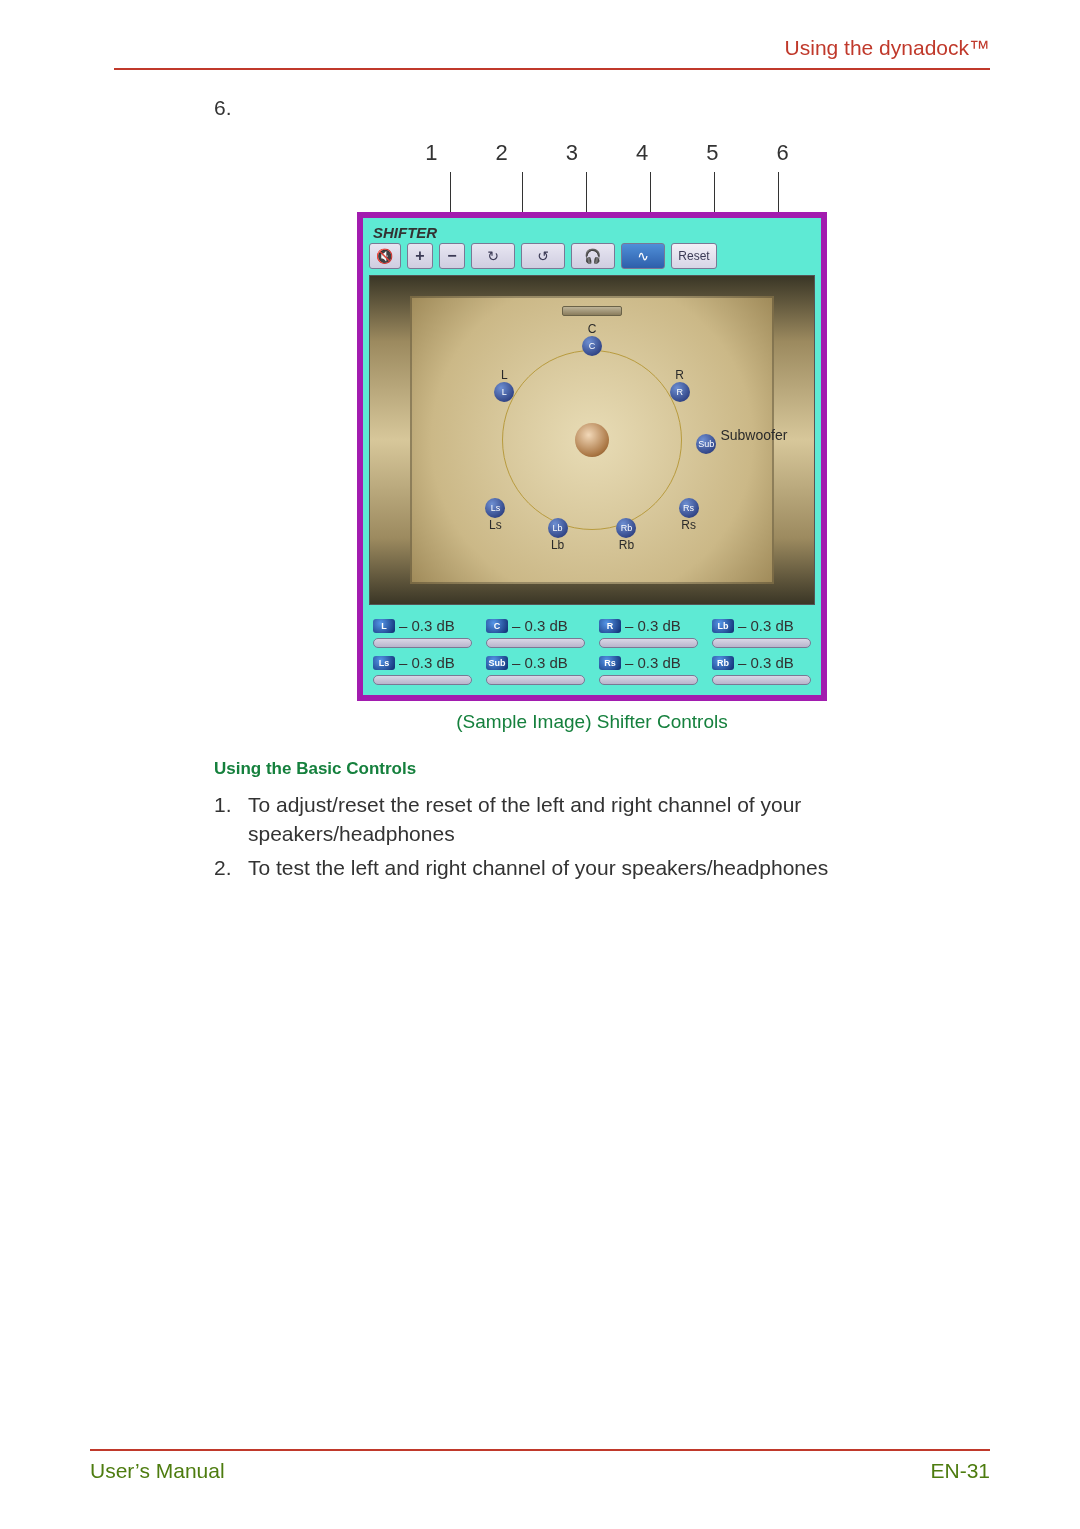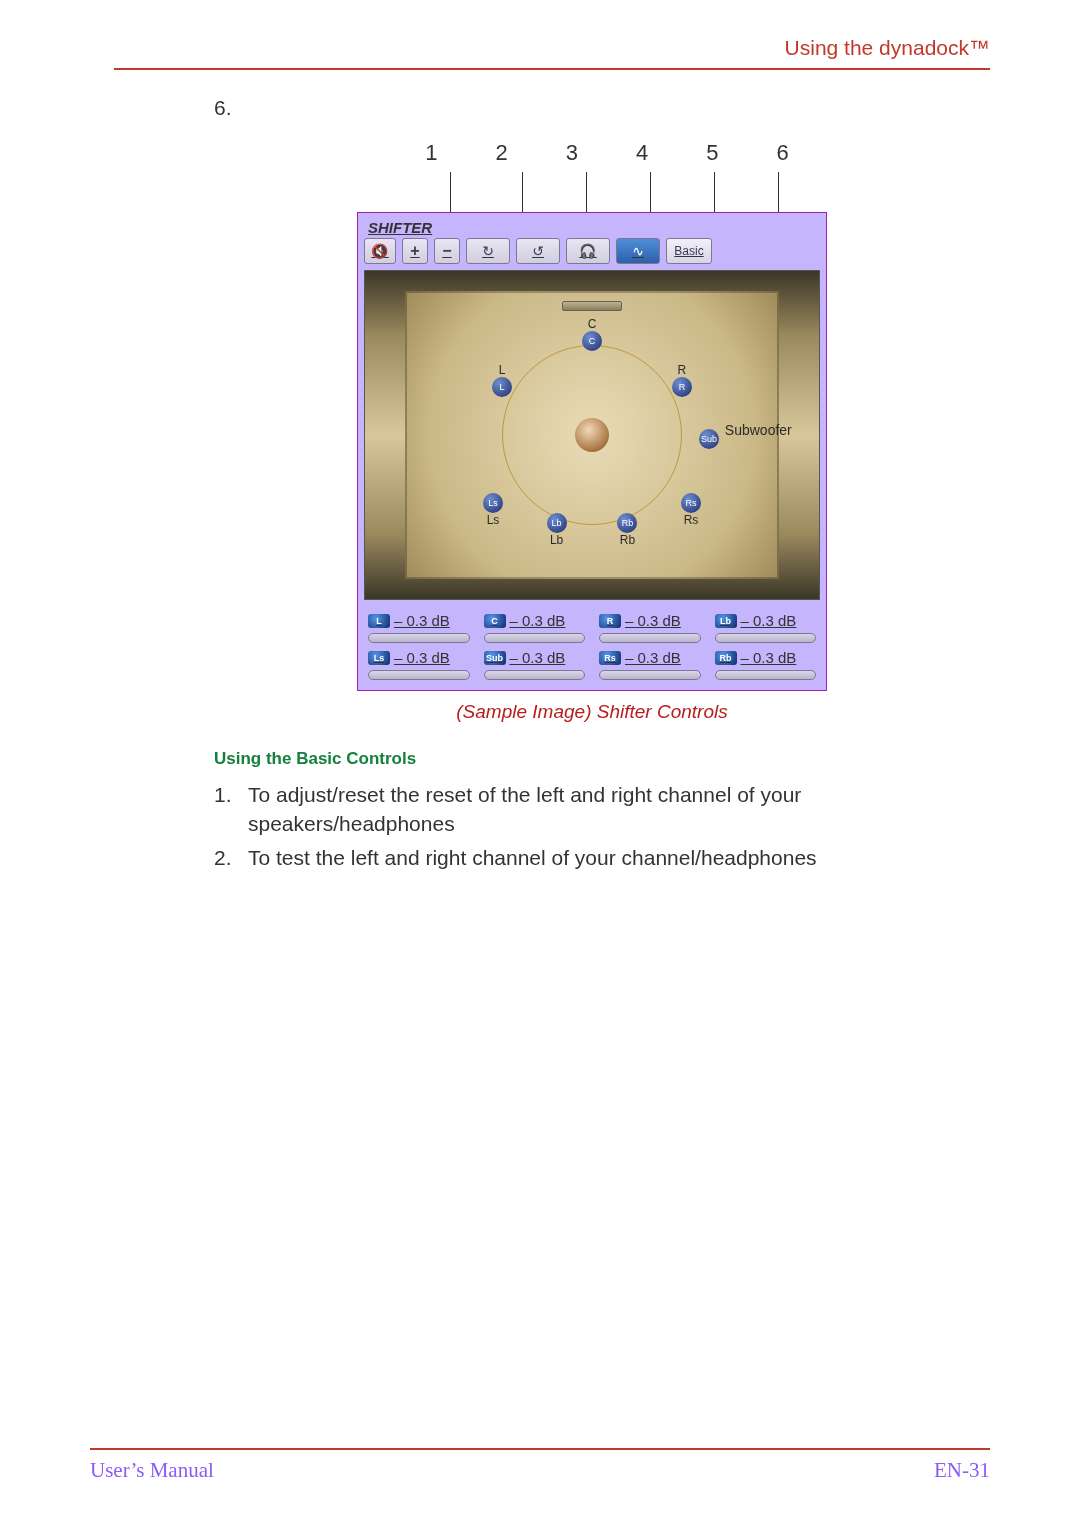--- a/index.html
+++ b/index.html
@@ -58,26 +58,25 @@
   }
   .callout-lines .vline {
     position: absolute;
     width: 1px;
     height: 40px;
     background: #333;
     top: 0;
   }
   .shifter-panel {
     width: 470px;
-    background: #c4b5fd;
-    border: 1px solid #a21caf;
+    background: #5eead4;
+    border: 6px solid #a21caf;
     padding: 6px 6px 10px 6px;
     margin: 0 auto;
     position: relative;
-    text-decoration: underline;
   }
   .shifter-title {
     font-family: "Arial Black", Arial, sans-serif;
     font-weight: 900;
     font-style: italic;
     font-size: 15px;
     color: #333;
     padding-left: 4px;
   }
   .toolbar {
@@ -189,44 +188,42 @@
   }
   .db-val { font-size:15px; color:#333; }
   .db-slider {
     height:10px; border:1px solid #7a7895;
     border-radius:5px;
     background: linear-gradient(#d9d7e6,#b8b5cc);
     position:relative;
   }
   .caption {
     text-align: center;
-    color: #b91c1c;
-    font-style: italic;
+    color: #15803d;
     font-size: 19px;
     margin-top: 10px;
     margin-bottom: 26px;
   }
   .subheading {
     font-weight: bold;
     color: #15803d;
     font-size: 17px;
     margin-bottom: 12px;
   }
   .footer {
     position: absolute;
     left: 90px; right: 90px;
     bottom: 46px;
   }
   .footer .hr-red { margin-bottom: 8px; }
   .footer-row {
     display: flex;
     justify-content: space-between;
-    color: #8b5cf6;
+    color: #4d7c0f;
     font-size: 21px;
-    font-family: Liberation Serif, serif;
   }
 </style>
 </head>
 <body>
 
 <div class="page">
   <div class="header-right">Using the dynadock™</div>
   <hr class="hr-red">
 
   <div class="content">
@@ -271,21 +268,21 @@
             </div>
             <div class="tool-btn wide">
               <span>↺</span>
             </div>
             <div class="tool-btn wide">
               <span>🎧</span>
             </div>
             <div class="tool-btn wide active">
               <span>∿</span>
             </div>
-            <div class="tool-btn reset">Basic</div>
+            <div class="tool-btn reset">Reset</div>
           </div>
 
           <div class="surround-view">
             <div class="room"></div>
             <div class="ring"></div>
             <div class="head"></div>
             <div class="c-bar"></div>
 
             <div class="spk spk-c">
               <div>C</div>
@@ -387,21 +384,21 @@
     <div class="caption">(Sample Image) Shifter Controls</div>
 
     <div class="subheading">Using the Basic Controls</div>
 
     <div class="list-row">
       <div class="list-num">1.</div>
       <div>To adjust/reset the reset of the left and right channel of your speakers/headphones</div>
     </div>
     <div class="list-row">
       <div class="list-num">2.</div>
-      <div>To test the left and right channel of your channel/headphones</div>
+      <div>To test the left and right channel of your speakers/headphones</div>
     </div>
   </div>
 </div>
 
 <div class="footer">
   <hr class="hr-red">
   <div class="footer-row">
     <span>User’s Manual</span>
     <span>EN-31</span>
   </div>

